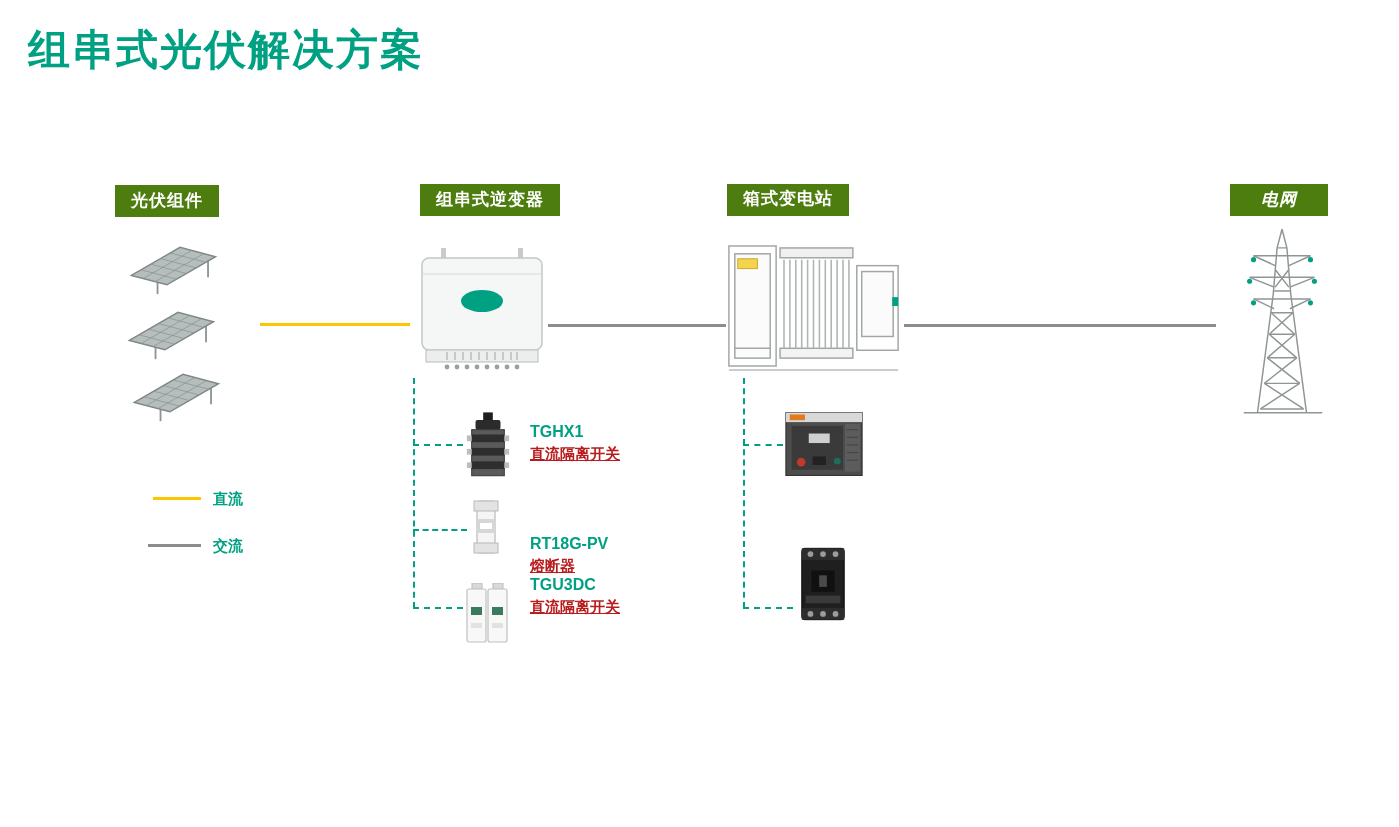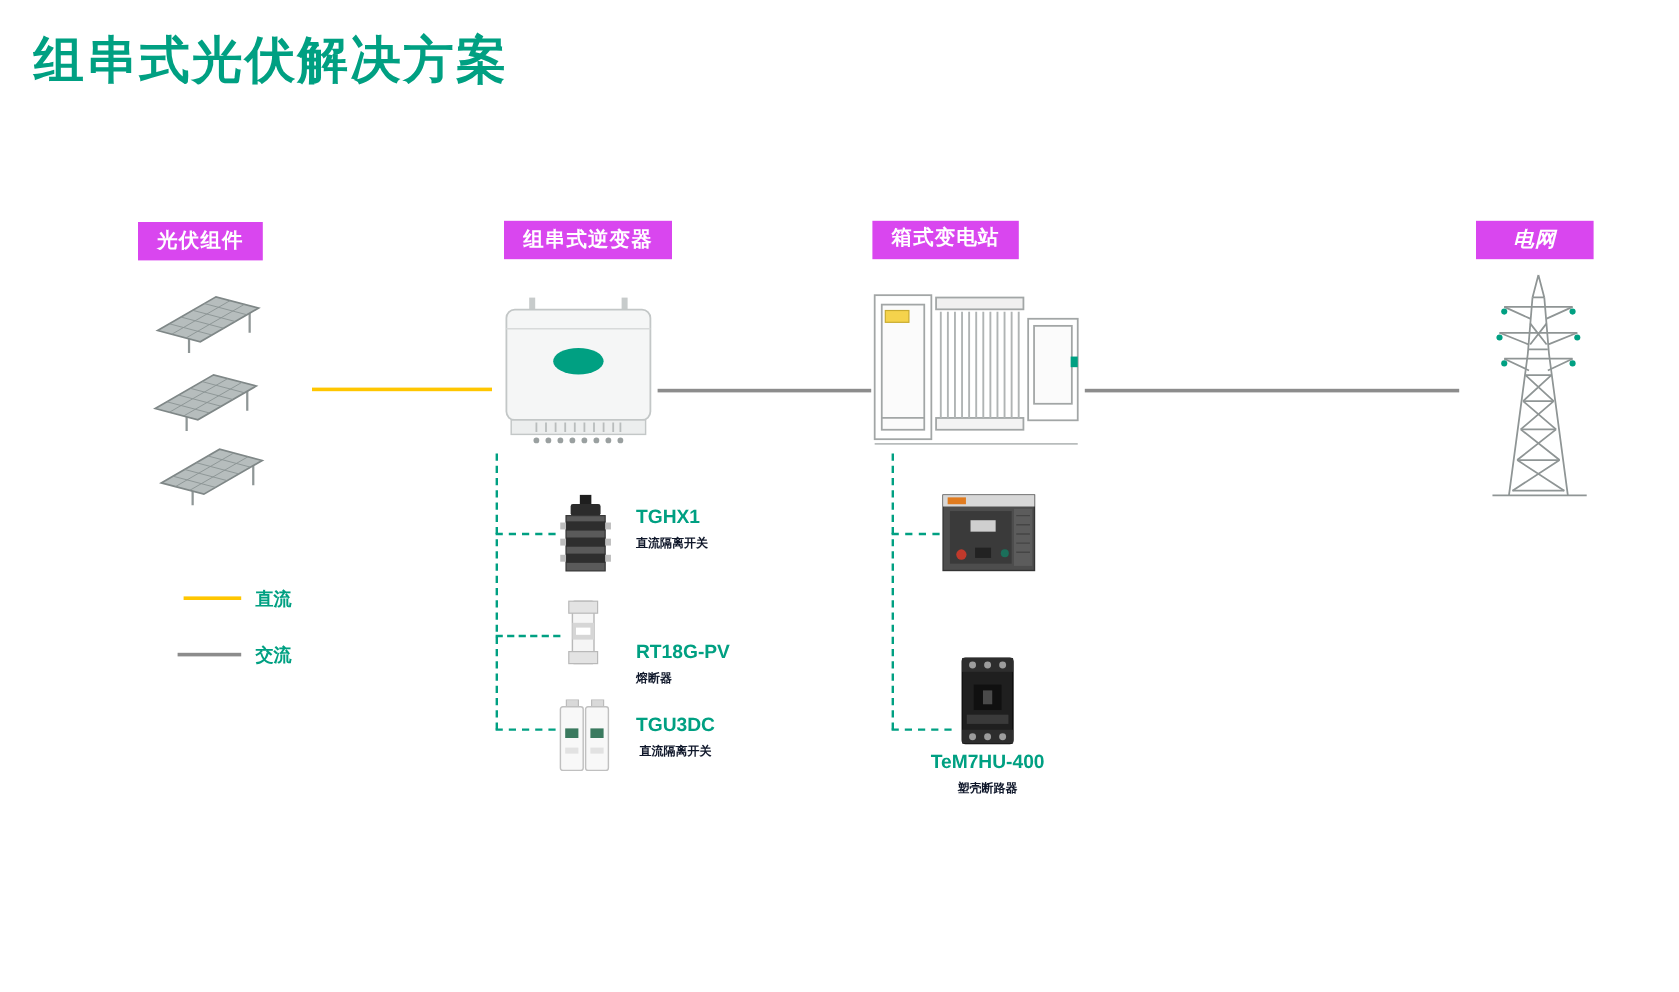--- a/index.html
+++ b/index.html
@@ -6,33 +6,33 @@
   .canvas{
     position:relative;width:1399px;height:773px;background:#ffffff;overflow:hidden;
     font-family:"Liberation Sans","DejaVu Sans",sans-serif;
     margin-left:20px;
   }
   .abs{position:absolute;}
   .title{
     left:8px;top:22px;font-size:42px;font-weight:900;color:#00A082;letter-spacing:2px;
   }
   .badge{
-    background:#d946ef;color:#ffffff;font-size:17px;font-weight:bold;
+    background:#4d7c0f;color:#ffffff;font-size:17px;font-weight:bold;
     letter-spacing:1px;padding:6px 16px;line-height:20px;white-space:nowrap;
   }
   .badge--grid{padding:6px 31px;}
   .line-dc{height:3px;background:#FFC600;}
   .line-ac{height:3px;background:#8C8C8C;}
   .legend-swatch-dc{height:3px;background:#FFC600;}
   .legend-swatch-ac{height:3px;background:#8C8C8C;}
   .legend-label{color:#00A082;font-size:15px;font-weight:bold;}
   .dash-v{border-left:2px dashed #00A082;width:0;}
   .dash-h{border-top:2px dashed #00A082;height:0;}
   .comp-label .model{color:#00A082;font-size:16px;font-weight:bold;line-height:20px;}
-  .comp-label .desc{color:#0f172a;font-size:10px;font-weight:bold;line-height:20px;margin-top:2px;}
+  .comp-label .desc{color:#b91c1c;font-size:15px;font-weight:bold;line-height:20px;margin-top:2px;text-decoration:underline;}
   .comp-label--center{text-align:center;}
   svg{display:block;}
 </style>
 </head>
 <body>
 
 <div class="canvas">
 
   <div class="abs title">组串式光伏解决方案</div>
 
@@ -233,21 +233,21 @@
       <rect x="9" y="0" width="10" height="8" fill="#d9d9d9" stroke="#bcbcbc" stroke-width="1"></rect>
       <rect x="30" y="0" width="10" height="8" fill="#d9d9d9" stroke="#bcbcbc" stroke-width="1"></rect>
       <rect x="4" y="6" width="19" height="53" rx="2" fill="#f8f8f8" stroke="#c0c0c0" stroke-width="1.2"></rect>
       <rect x="25" y="6" width="19" height="53" rx="2" fill="#f8f8f8" stroke="#c0c0c0" stroke-width="1.2"></rect>
       <rect x="8" y="24" width="11" height="8" fill="#3a7a5f"></rect>
       <rect x="29" y="24" width="11" height="8" fill="#3a7a5f"></rect>
       <rect x="8" y="40" width="11" height="5" fill="#e2e2e2"></rect>
       <rect x="29" y="40" width="11" height="5" fill="#e2e2e2"></rect>
     </svg>
   </div>
-  <div class="abs comp-label" style="left:510px;top:595px;text-align:center;">
+  <div class="abs comp-label" style="left:510px;top:575px;">
     <div class="model">TGU3DC</div>
     <div class="desc">直流隔离开关</div>
   </div>
 
   <div class="abs dash-v" style="left:723px;top:378px;height:230px;"></div>
   <div class="abs dash-h" style="left:723px;top:444px;width:40px;"></div>
   <div class="abs dash-h" style="left:723px;top:607px;width:50px;"></div>
 
   <div class="abs" style="left:764px;top:407px;">
     <svg width="80" height="74" viewBox="0 0 84 74">
@@ -281,18 +281,14 @@
           <circle cx="41" cy="9" r="3"></circle>
         <circle cx="15" cy="71" r="3"></circle>
           <circle cx="28" cy="71" r="3"></circle>
           <circle cx="41" cy="71" r="3"></circle>
       </g>
       <rect x="16" y="26" width="24" height="22" fill="#101010"></rect>
       <rect x="24" y="31" width="8" height="12" fill="#4a4a4a"></rect>
       <rect x="10" y="52" width="36" height="8" fill="#3a3a3a"></rect>
     </svg>
   </div>
-  <div class="abs comp-label comp-label--center" style="left:723px;top:626px;width:160px;">
-    <div class="model">TeM7HU-400</div>
-    <div class="desc">塑壳断路器</div>
-  </div>
 
 </div>
 
 </body></html>

